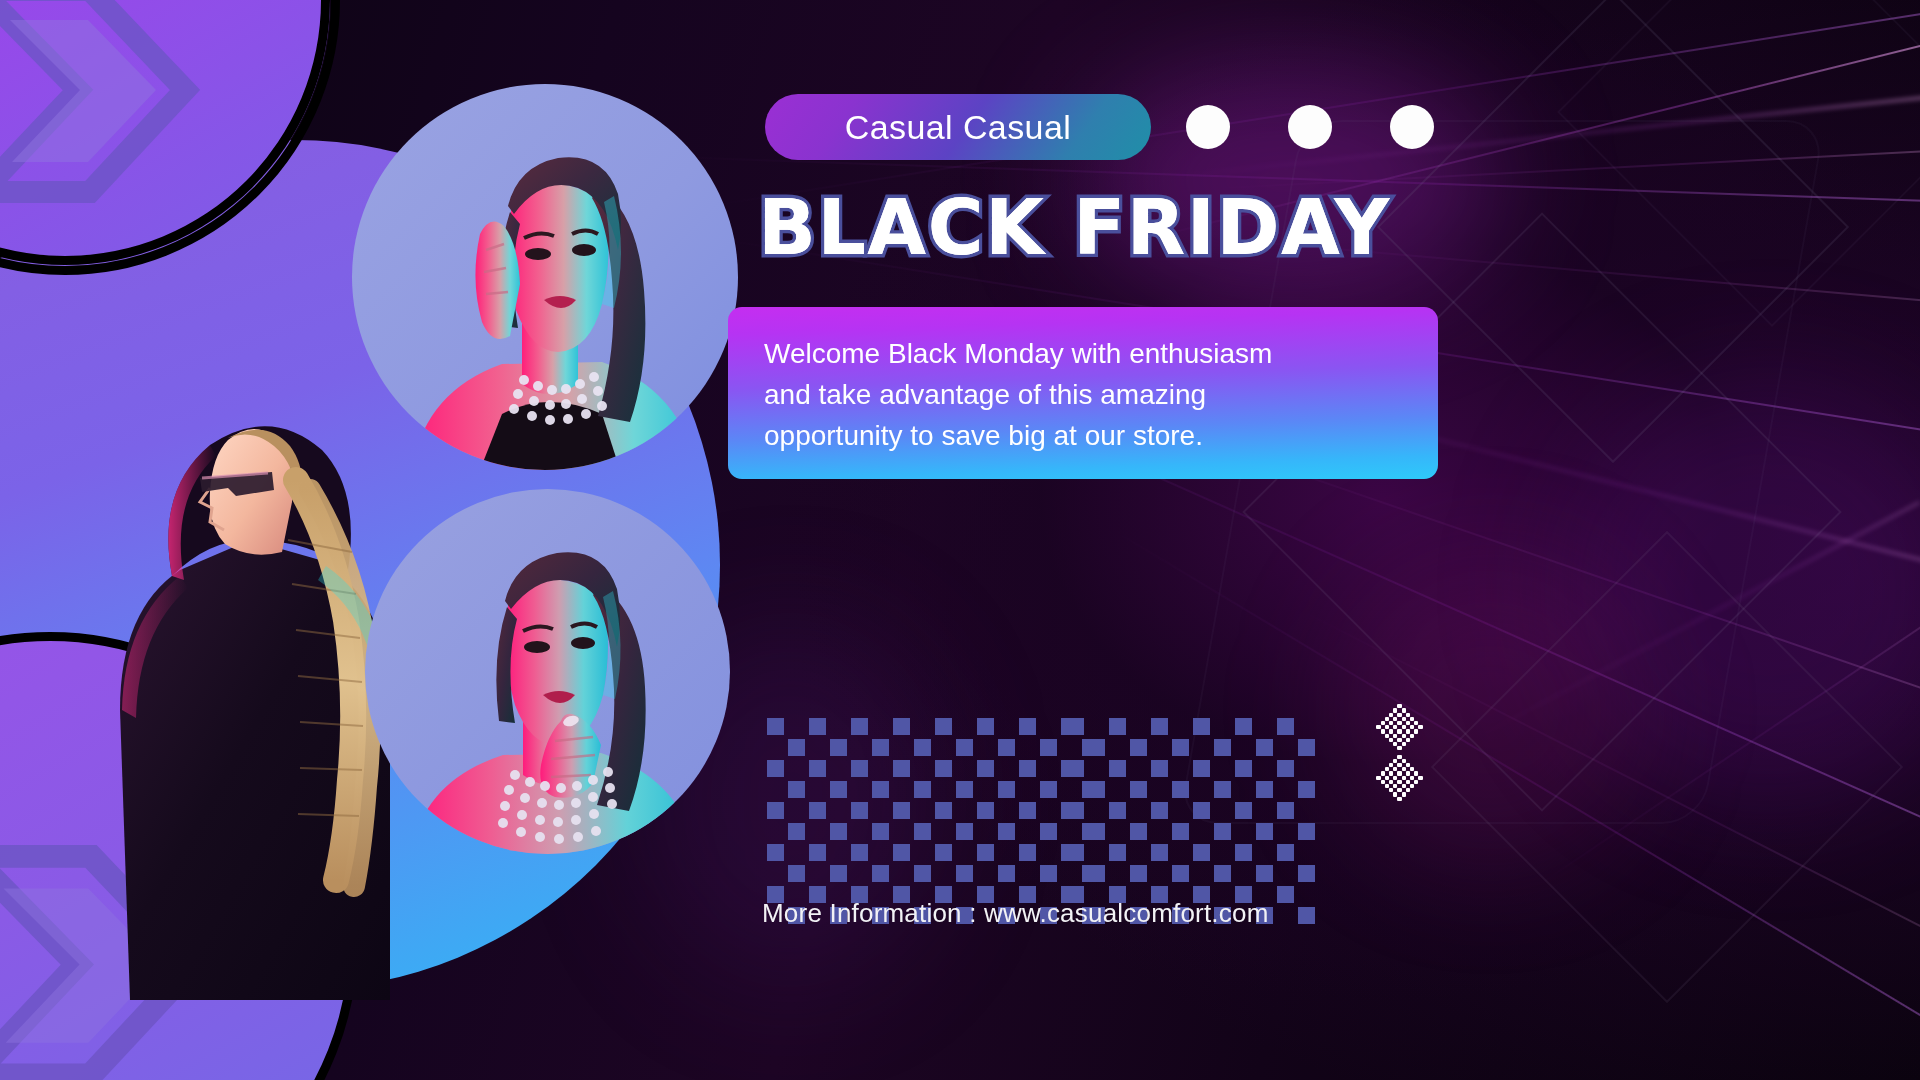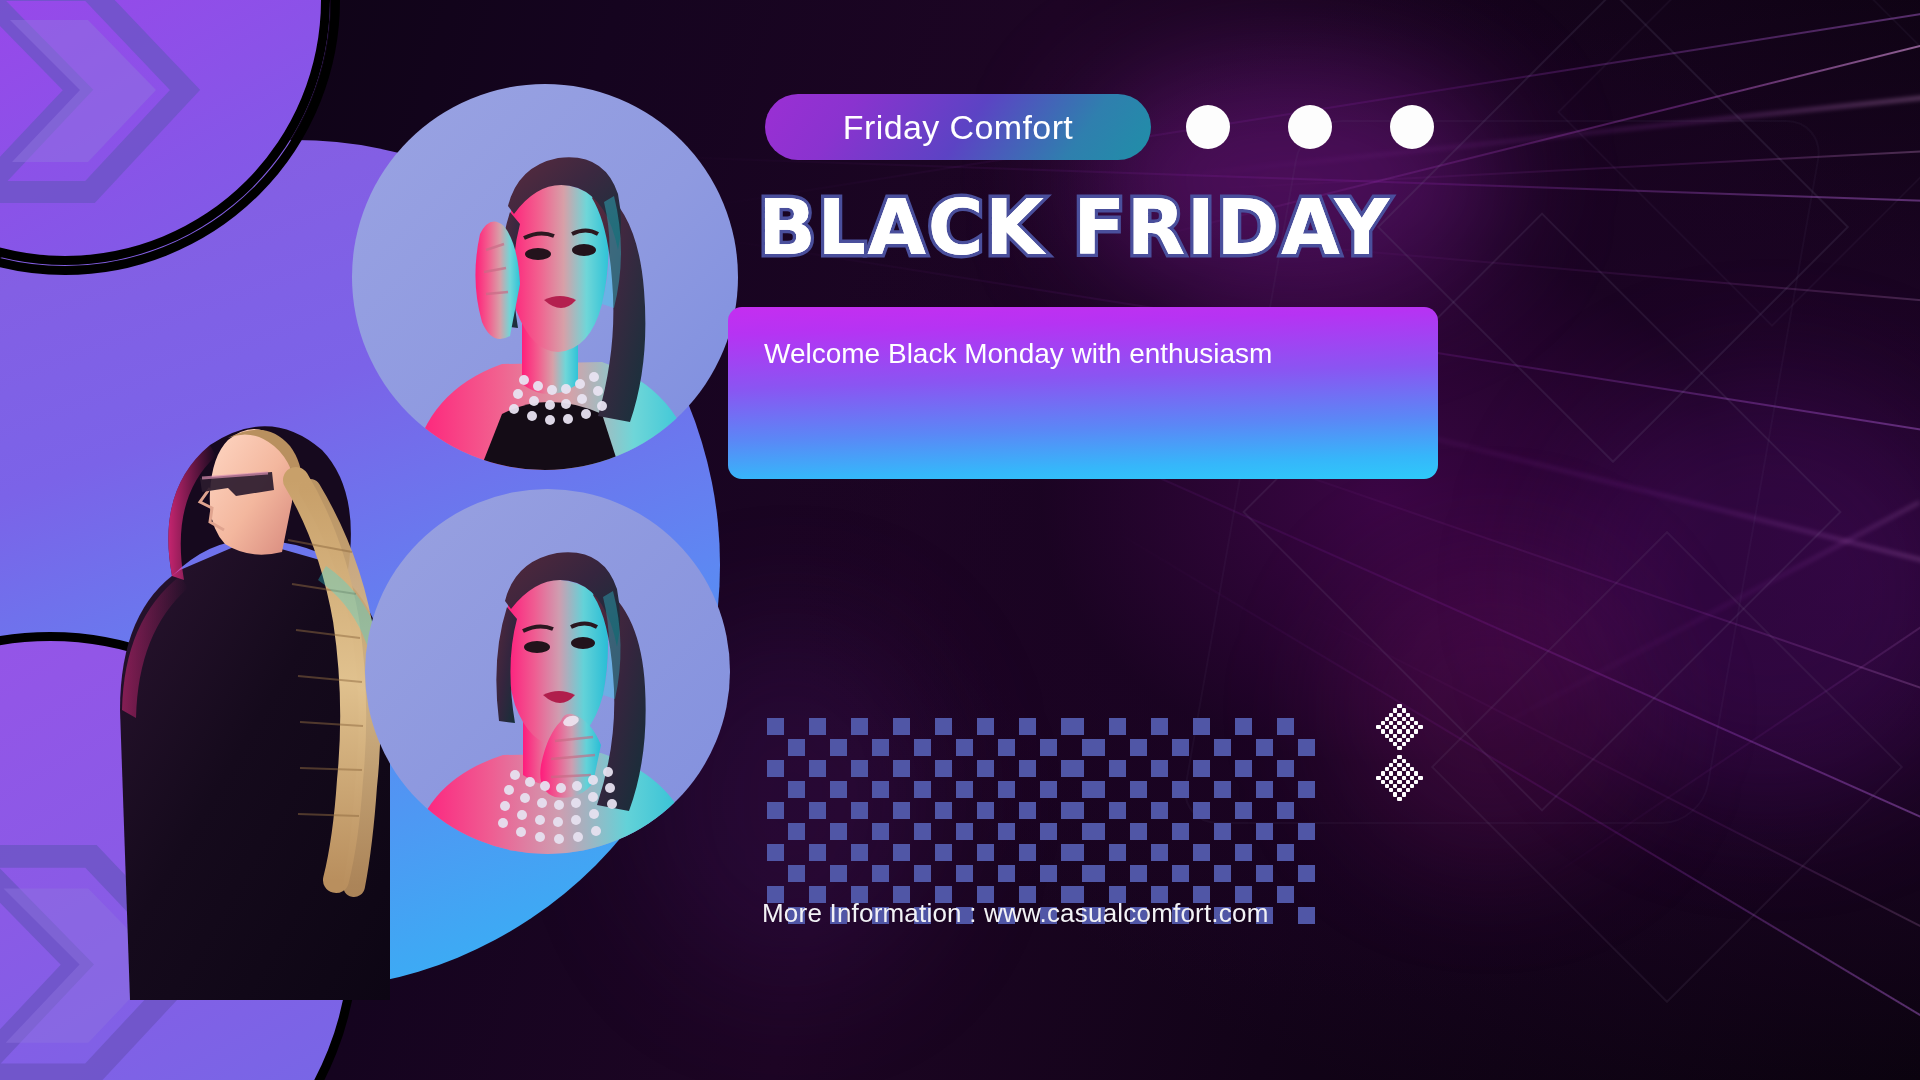--- a/index.html
+++ b/index.html
@@ -343,34 +343,35 @@
           <circle cx="175" cy="348" r="5"></circle>
         <circle cx="194" cy="350" r="5"></circle>
           <circle cx="213" cy="348" r="5"></circle>
           <circle cx="231" cy="342" r="5"></circle>
       </g>
       <path d="M238 108 Q250 156 238 206 L250 210 Q262 156 248 102 Z" fill="#2ee0ee" opacity=".32"></path>
     </svg>
   </div>
 
   <div class="badge">
-    <span>Friday Comfort</span>
+    <span>Casual Casual</span>
   </div>
 
   <div class="dot" style="left:1186px;"></div>
   <div class="dot" style="left:1288px;"></div>
   <div class="dot" style="left:1390px;"></div>
 
   <div class="title">BLACK FRIDAY</div>
   <div class="title-fill">BLACK FRIDAY</div>
 
   <div class="descbox">
     <p>
       <span>Welcome Black Monday with enthusiasm</span><br>
-      <br>
+      <span>and take advantage of this amazing</span><br>
+      <span>opportunity to save big at our store.</span>
     </p>
   </div>
 
 
   <div class="checker" id="checker-left" style="left:767px;top:718px;width:300px;height:92px;">
       <div class="csq" style="left: 0px; top: 0px; width: 17px; height: 17px; background: rgb(80, 86, 166);"></div>
       <div class="csq" style="left: 42px; top: 0px; width: 17px; height: 17px; background: rgb(80, 86, 166);"></div>
       <div class="csq" style="left: 84px; top: 0px; width: 17px; height: 17px; background: rgb(80, 86, 166);"></div>
       <div class="csq" style="left: 126px; top: 0px; width: 17px; height: 17px; background: rgb(80, 86, 166);"></div>
       <div class="csq" style="left: 168px; top: 0px; width: 17px; height: 17px; background: rgb(80, 86, 166);"></div>

